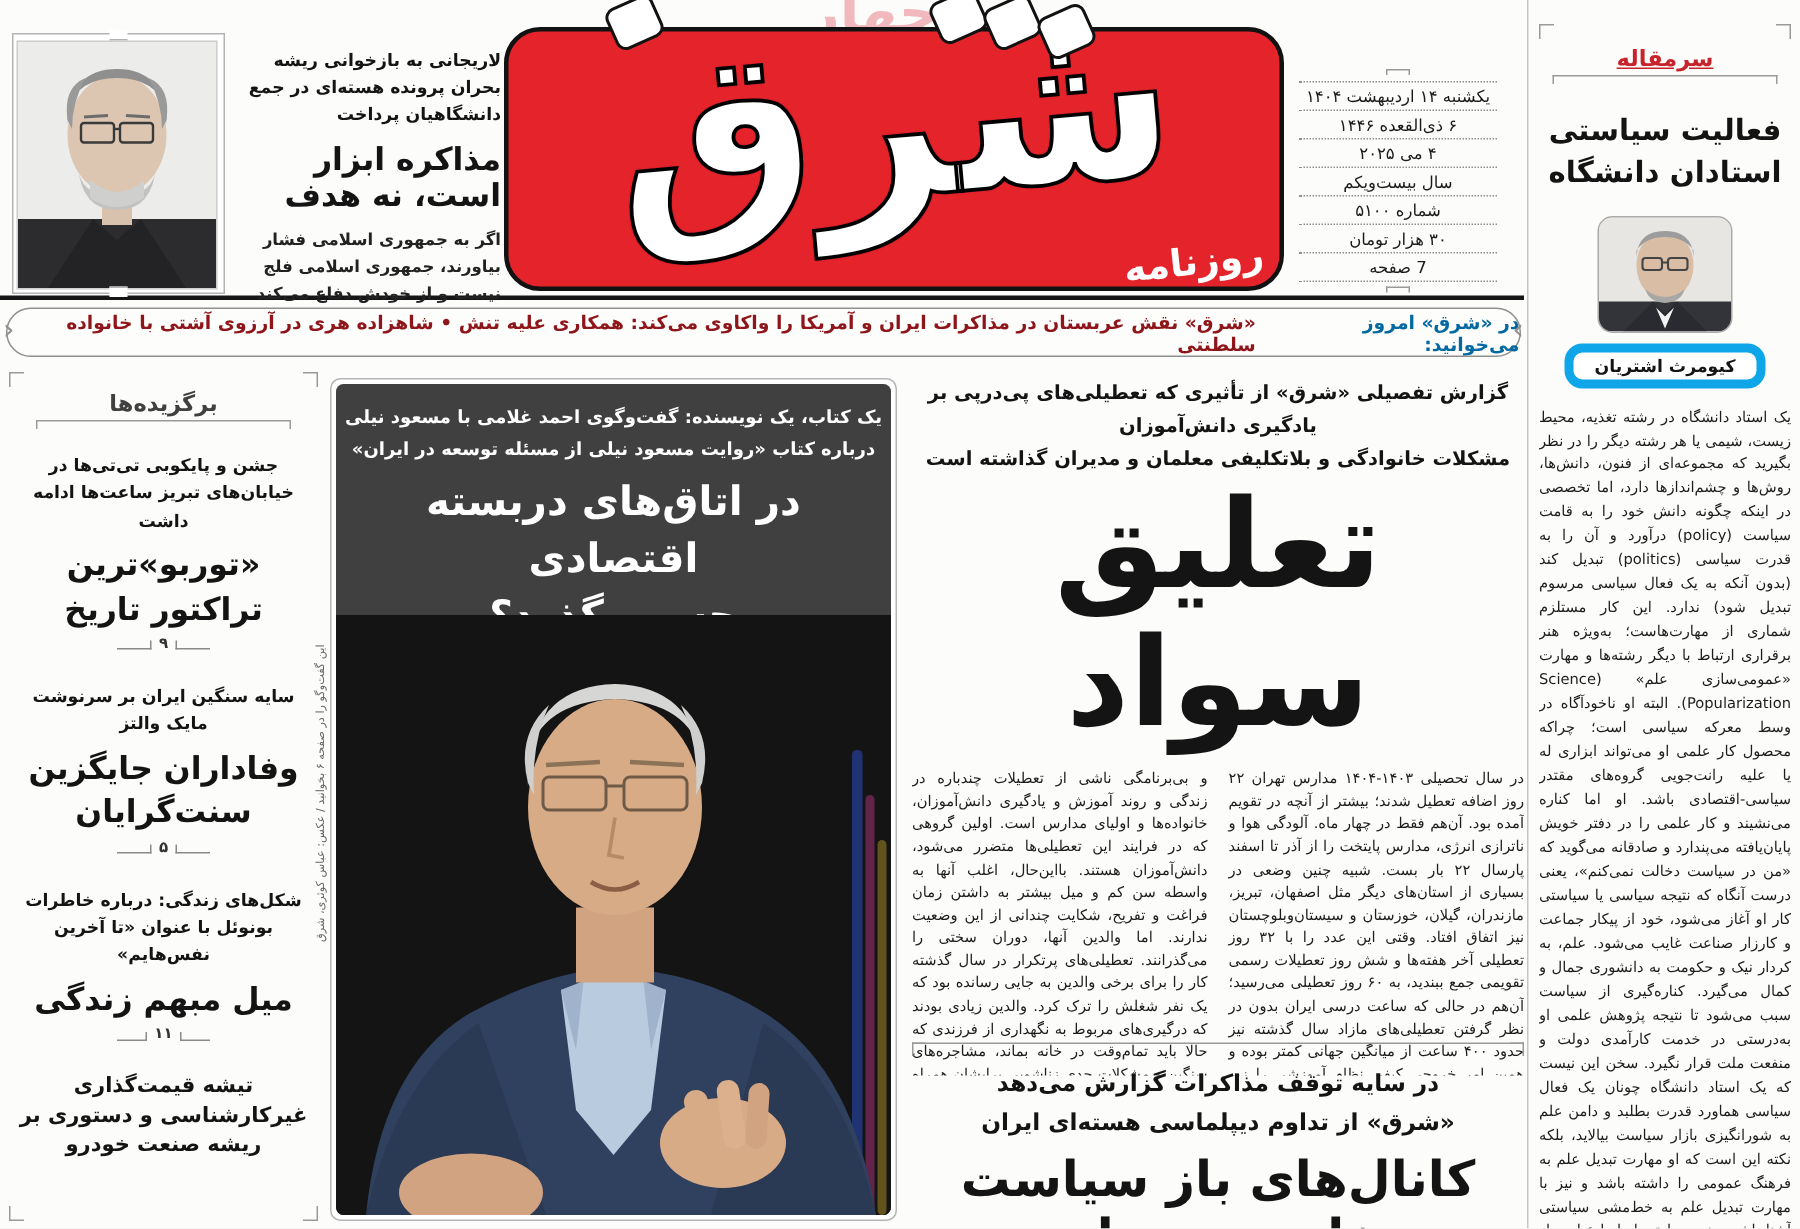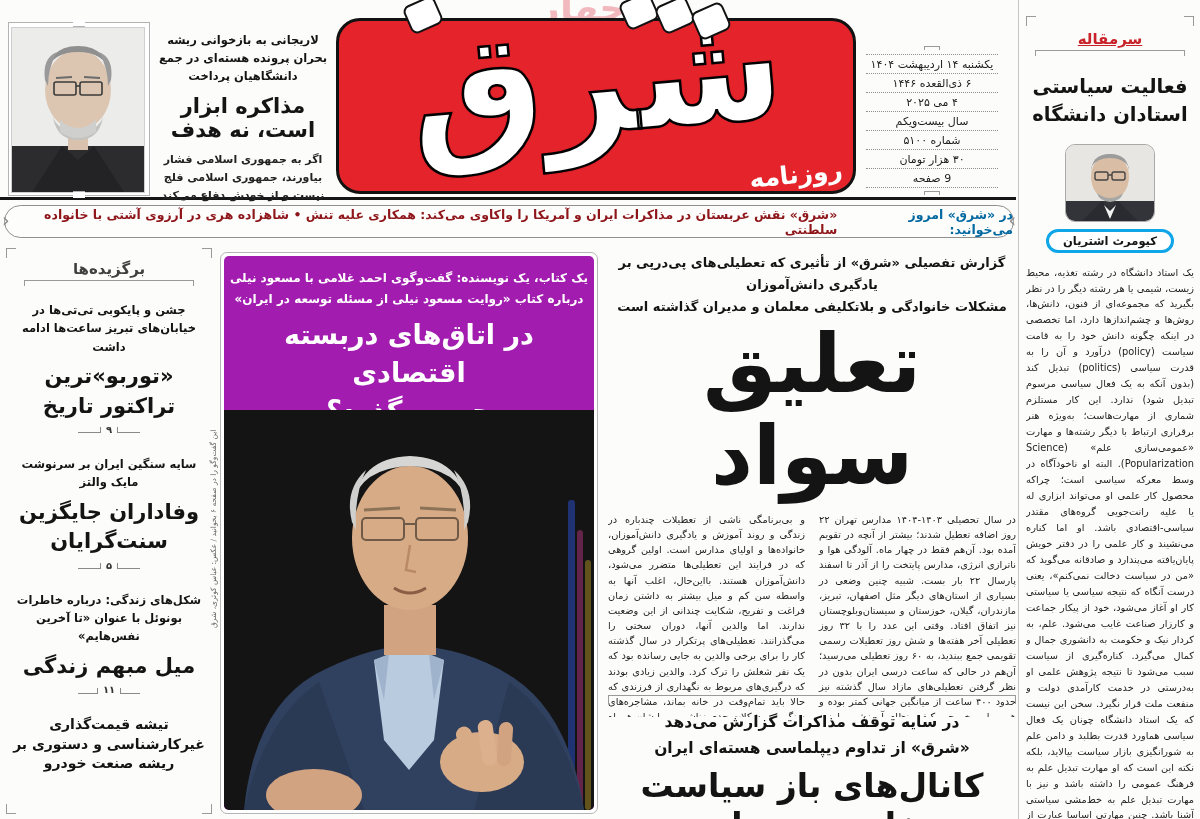--- a/index.html
+++ b/index.html
@@ -26,60 +26,60 @@
 
   
   .masthead-rule{position:absolute;left:0;top:197px;width:1016px;height:3px;background:#161616;}
   .vline{position:absolute;left:1018px;top:0;width:1px;height:819px;background:#c6c6c6;}
 
   .larijani-frame{position:absolute;left:8px;top:22px;width:142px;height:174px;border:1px solid #b3b3b3;background:#fff;padding:4px;box-sizing:border-box;}
   .larijani-frame .inner{width:100%;height:100%;border:1px solid #cfcfcf;overflow:hidden;background:#ededeb;}
   .frame-notch{position:absolute;left:50%;width:12px;height:6px;margin-left:-6px;background:#fff;}
   .frame-notch.t{top:-3px;border-bottom:1px solid #b3b3b3;}
   .frame-notch.b{bottom:-3px;border-top:1px solid #b3b3b3;}
-  .larijani-text{position:absolute;left:152px;top:32px;width:182px;text-align:center;color:#141414;}
+  .larijani-text{position:absolute;left:152px;top:32px;width:182px;text-align:right;color:#141414;}
   .larijani-text .kicker{font-size:11.5px;font-weight:bold;line-height:1.55;}
   .larijani-text .head{font-size:21px;font-weight:bold;margin-top:9px;}
   .larijani-text .sub{font-size:11px;font-weight:bold;line-height:1.6;margin-top:9px;color:#222;}
 
   .watermark{position:absolute;left:538px;top:-14px;font-size:38px;font-weight:bold;color:#f1b9bd;z-index:1;letter-spacing:14px;}
   .logo-box{position:absolute;left:336px;top:18px;width:520px;height:176px;background:#e4232b;border:3px solid #121212;border-radius:24px;z-index:2;box-sizing:border-box;overflow:hidden;}
   .logo-text{position:absolute;left:0;right:0;top:-28px;text-align:center;font-size:150px;font-weight:bold;color:#fff;transform:rotate(-5deg);-webkit-text-stroke:2.5px #000;text-shadow:0 0 2px #000;}
   .logo-sub{position:absolute;right:10px;bottom:2px;font-size:25px;font-weight:bold;color:#fff;transform:rotate(-6deg);}
   .tooth{position:absolute;width:30px;height:26px;background:#fff;border:2.5px solid #121212;border-radius:7px;transform:rotate(-24deg);z-index:3;}
 
   .dates{position:absolute;left:866px;top:46px;width:132px;}
   .dates .row{font-size:11px;color:#1a1a1a;text-align:center;padding:2.5px 2px;border-bottom:1px dotted #8f8f8f;}
   .dates .rows{border-top:1px dotted #8f8f8f;margin-top:2px;}
 
   
   .editorial{position:absolute;left:1026px;top:8px;width:168px;height:808px;}
   .ed-title{color:#c8232a;font-size:15px;font-weight:bold;text-align:center;margin-top:22px;text-decoration:underline;}
   .ed-head{font-size:19.5px;font-weight:bold;text-align:center;line-height:1.45;margin-top:16px;color:#141414;}
   .ed-photo{width:88px;height:76px;margin:14px auto 0;border:1px solid #aaa;border-radius:10px;overflow:hidden;background:#eceae7;}
-  .ed-name{width:122px;margin:7px auto 0;border:3px solid #0ea5e9;border-radius:12px;font-size:11.5px;font-weight:bold;text-align:center;padding:2px 0;color:#141414;background:#fff;}
+  .ed-name{width:122px;margin:7px auto 0;border:6px solid #0ea5e9;border-radius:12px;font-size:11.5px;font-weight:bold;text-align:center;padding:2px 0;color:#141414;background:#fff;}
   .ed-body{margin-top:12px;font-size:9.8px;line-height:1.63;text-align:justify;color:#1d1d1d;height:555px;overflow:hidden;}
 
   
   .strip{position:absolute;left:4px;top:205px;width:1010px;height:33px;border:1.5px solid #8f8f8f;border-radius:17px;box-sizing:border-box;display:flex;align-items:center;justify-content:center;gap:7px;background:#fdfdfb;}
   .strip .label{color:#0369a1;font-weight:bold;font-size:12.5px;}
   .strip .txt{color:#8e161b;font-size:12.5px;font-weight:bold;}
   .strip .chev{position:absolute;top:3px;color:#8f8f8f;font-size:19px;}
   .strip .chev.l{left:-3px;} .strip .chev.r{right:-3px;}
 
   
   .highlights{position:absolute;left:6px;top:248px;width:206px;height:566px;text-align:center;color:#141414;}
   .hl-title{color:#404040;font-size:15px;font-weight:bold;margin-top:12px;}
   .hl-kicker{font-size:11.5px;font-weight:bold;line-height:1.6;margin-top:14px;}
   .hl-head{font-size:21px;font-weight:bold;line-height:1.4;margin-top:6px;}
   .hl-head.sm{font-size:14px;}
 
   
   .interview{position:absolute;left:220px;top:252px;width:378px;height:562px;background:#fff;border:1px solid #b5b5b5;border-radius:7px;box-sizing:border-box;padding:3px;}
-  .interview .inner{width:100%;height:100%;background:#a21caf;border-radius:5px;overflow:hidden;position:relative;}
+  .interview .inner{width:100%;height:100%;background:#404040;border-radius:5px;overflow:hidden;position:relative;}
   .iv-kicker{color:#fff;font-size:12px;font-weight:bold;text-align:center;line-height:1.75;padding-top:12px;}
   .iv-head{color:#fff;font-size:27px;font-weight:bold;text-align:center;line-height:1.4;margin-top:6px;}
   .iv-photo{position:absolute;left:0;right:0;bottom:0;height:400px;}
   .photo-credit{position:absolute;left:209px;top:430px;height:380px;width:11px;writing-mode:vertical-rl;transform:rotate(180deg);font-size:7.5px;color:#666;white-space:nowrap;overflow:hidden;}
 
   
   .lead{position:absolute;left:608px;top:252px;width:408px;height:452px;color:#141414;}
   .lead .kicker{font-size:13px;font-weight:bold;text-align:center;line-height:1.7;}
   .lead .head{font-size:82px;font-weight:bold;text-align:center;line-height:1.12;letter-spacing:-2px;margin-top:0;}
   .lead .body{margin-top:10px;display:grid;grid-template-columns:1fr 1fr;gap:14px;height:205px;overflow:hidden;}
@@ -149,21 +149,21 @@
 
   <div class="dates">
     <div class="mini-orn"></div>
     <div class="rows">
       <div class="row">یکشنبه ۱۴ اردیبهشت ۱۴۰۴</div>
       <div class="row">۶ ذی‌القعده ۱۴۴۶</div>
       <div class="row">۴ می ۲۰۲۵</div>
       <div class="row">سال بیست‌ویکم</div>
       <div class="row">شماره ۵۱۰۰</div>
       <div class="row">۳۰ هزار تومان</div>
-      <div class="row">9 صفحه</div>
+      <div class="row">7 صفحه</div>
     </div>
     <div class="mini-orn" style="margin-top:3px;"></div>
   </div>
 
   <div class="editorial">
     <span class="cnr tl" style="left:0;top:8px;"></span>
     <span class="cnr tr" style="right:0;top:8px;"></span>
     <div class="ed-title">سرمقاله</div>
     <div class="orn-line" style="width:150px;"></div>
     <div class="ed-head">فعالیت سیاستی استادان دانشگاه</div>

